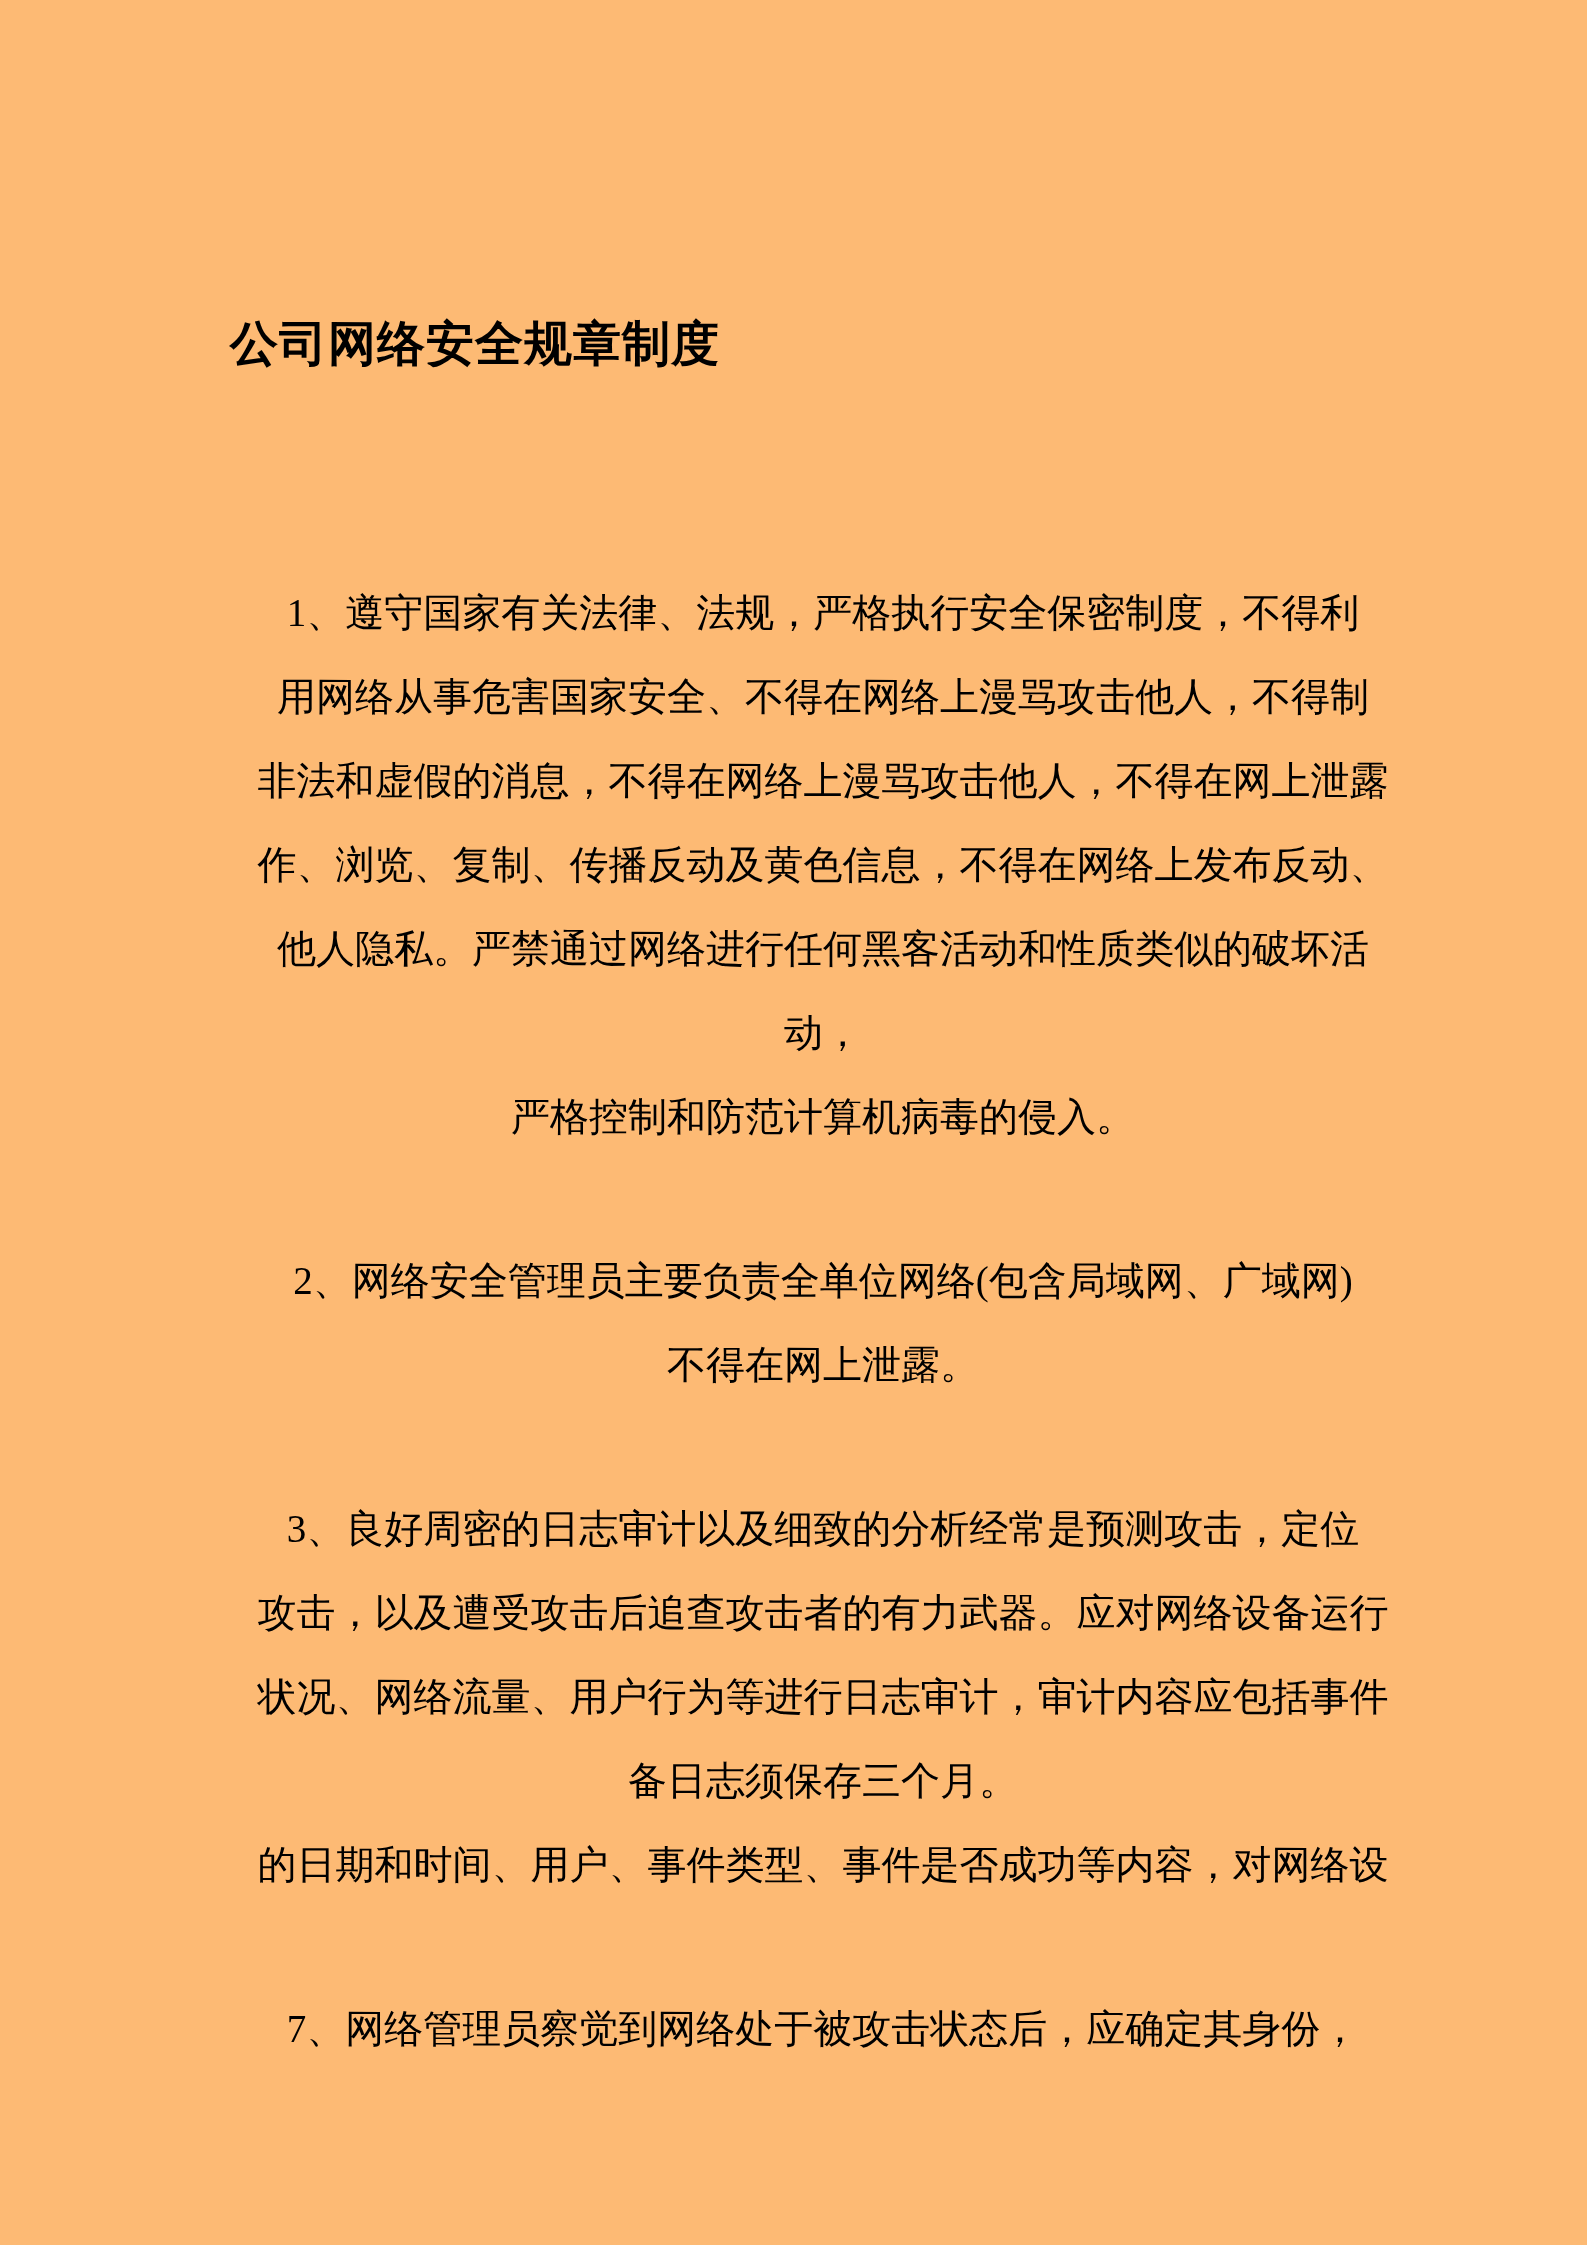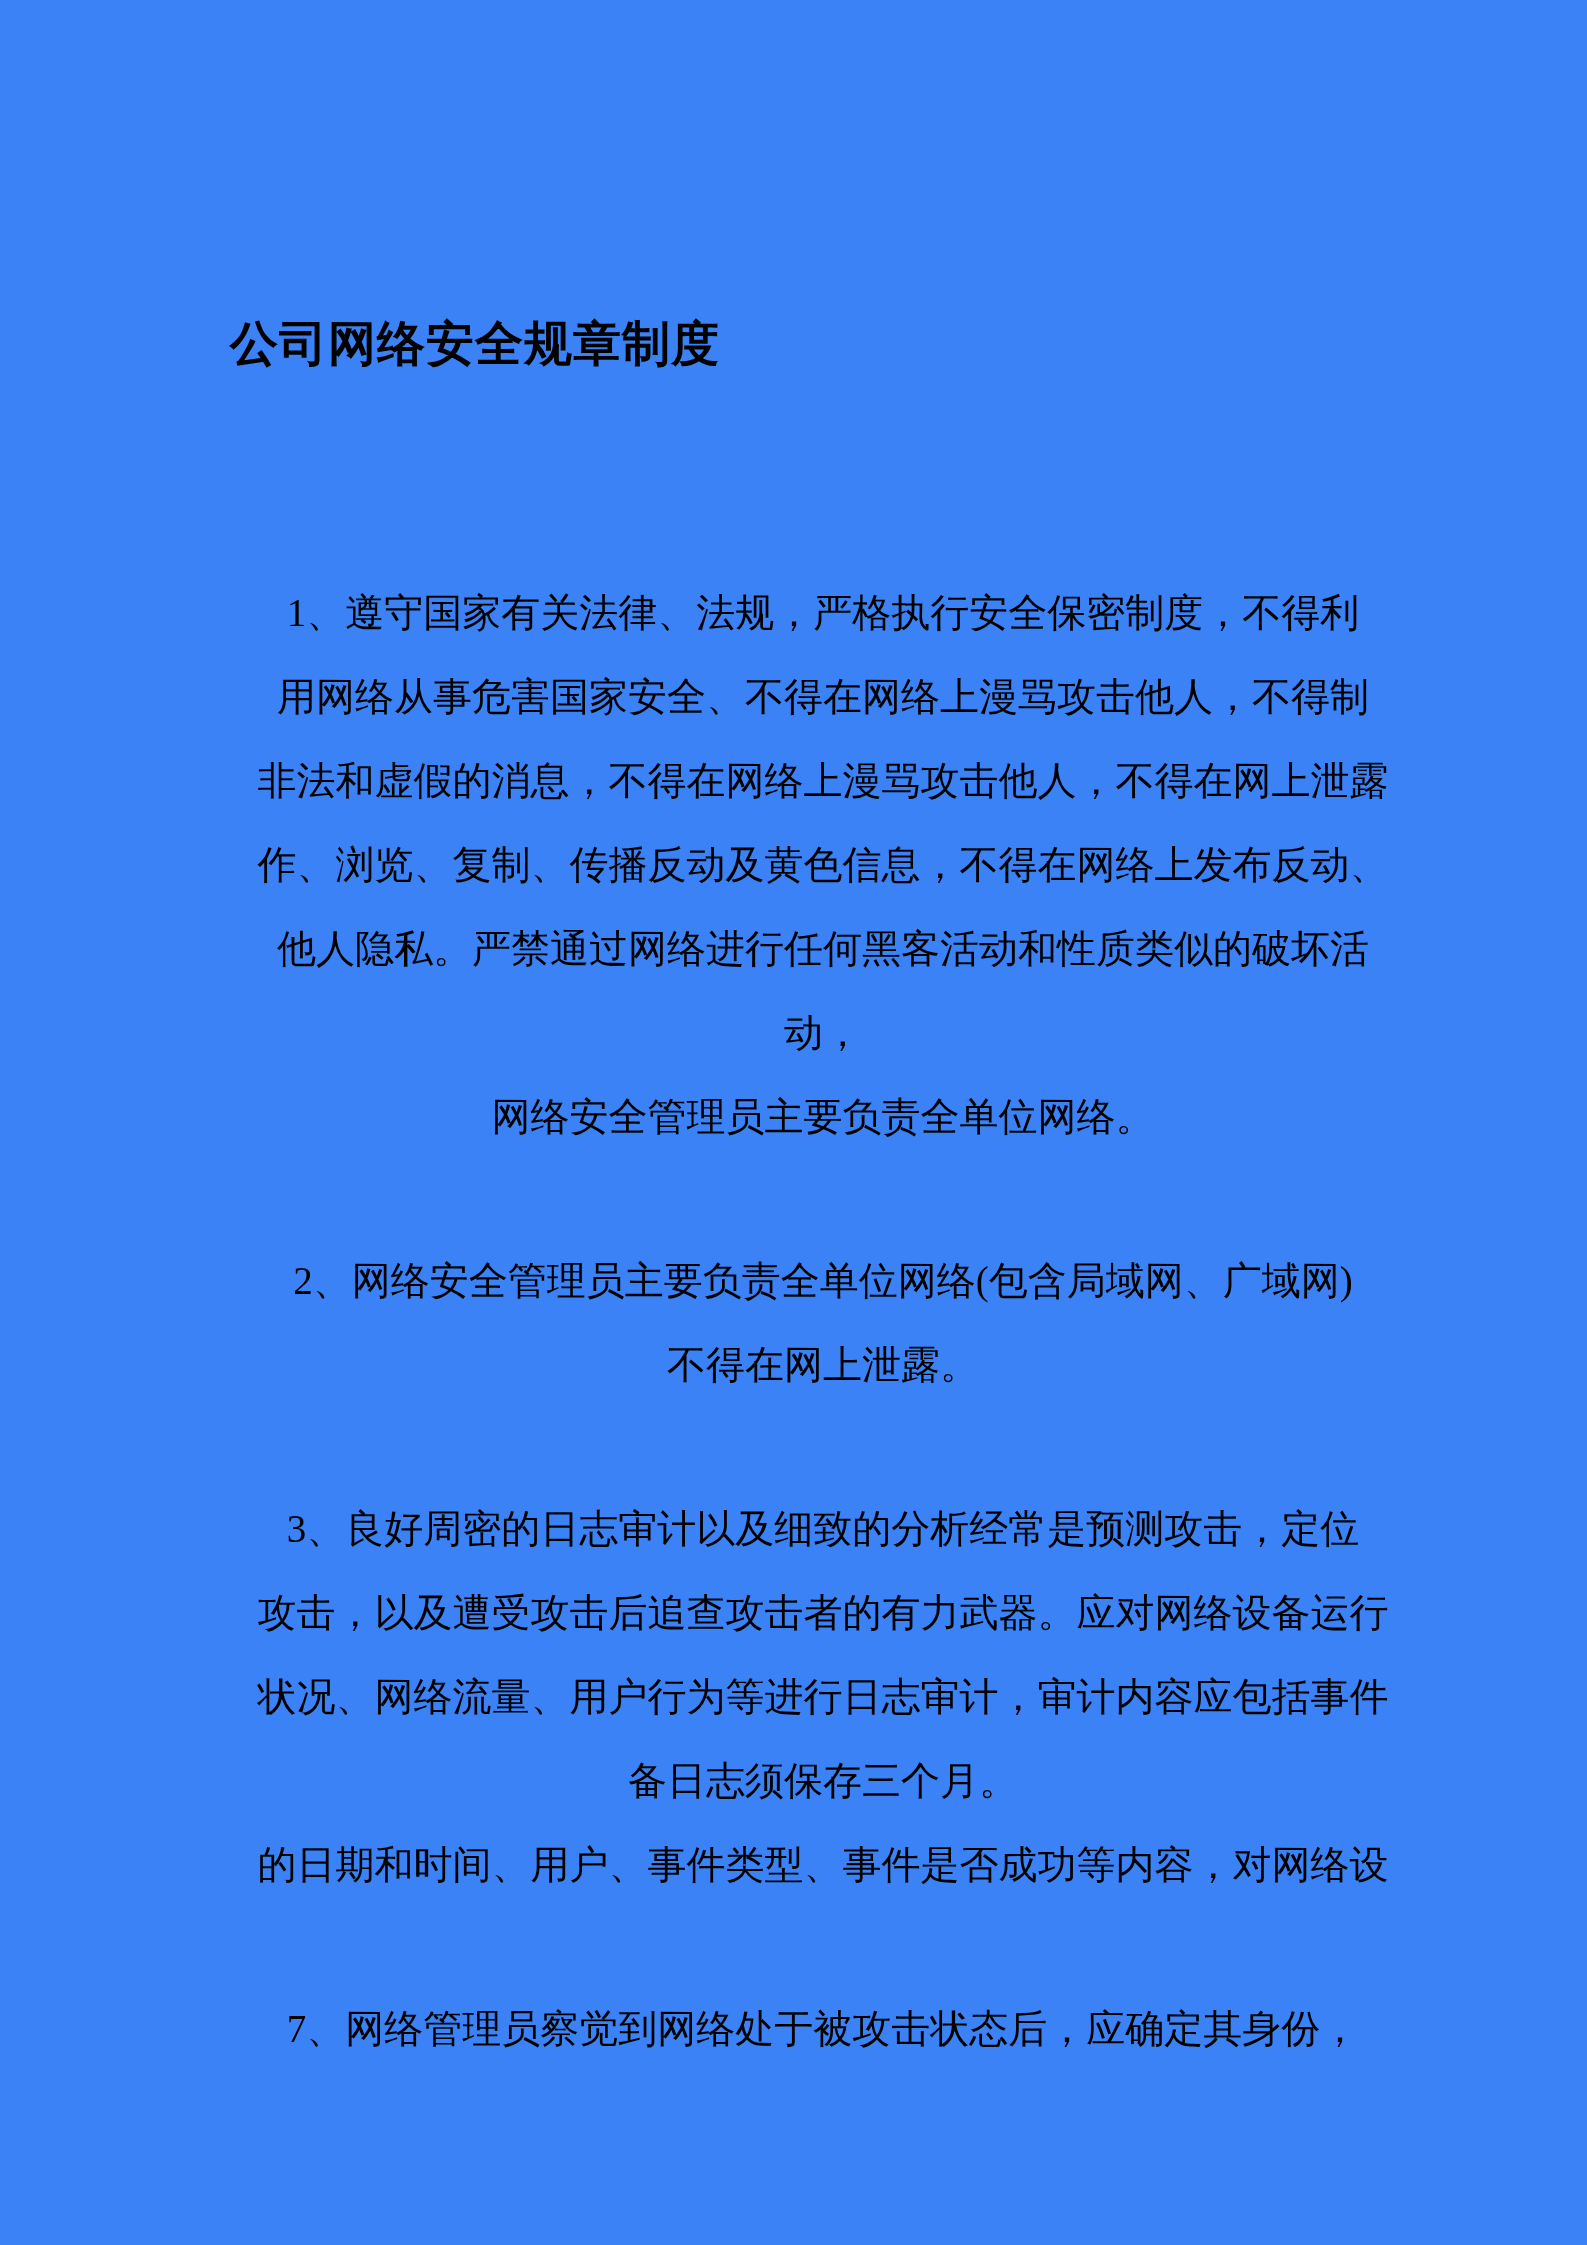--- a/index.html
+++ b/index.html
@@ -4,21 +4,21 @@
 <style>
   html, body {
     margin: 0;
     padding: 0;
     background: #ffffff;
   }
   .doc-page {
     position: relative;
     width: 1587px;
     height: 2245px;
-    background: #3b82f6;
+    background: #fdba74;
     color: #000000;
     font-family: "Liberation Serif", "DejaVu Serif", serif;
     overflow: hidden;
   }
   .doc-title {
     position: absolute;
     left: 230px;
     top: 281px;
     font-size: 48px;
     font-weight: 700;
@@ -52,21 +52,21 @@
 
   <div class="doc-body">
 
     <div class="para">
       <div class="line">1、遵守国家有关法律、法规，严格执行安全保密制度，不得利</div>
       <div class="line">用网络从事危害国家安全、不得在网络上漫骂攻击他人，不得制</div>
       <div class="line">非法和虚假的消息，不得在网络上漫骂攻击他人，不得在网上泄露</div>
       <div class="line">作、浏览、复制、传播反动及黄色信息，不得在网络上发布反动、</div>
       <div class="line">他人隐私。严禁通过网络进行任何黑客活动和性质类似的破坏活</div>
       <div class="line">动，</div>
-      <div class="line">网络安全管理员主要负责全单位网络。</div>
+      <div class="line">严格控制和防范计算机病毒的侵入。</div>
     </div>
 
     <div class="para">
       <div class="line">2、网络安全管理员主要负责全单位网络(包含局域网、广域网)</div>
       <div class="line">不得在网上泄露。</div>
     </div>
 
     <div class="para">
       <div class="line">3、良好周密的日志审计以及细致的分析经常是预测攻击，定位</div>
       <div class="line">攻击，以及遭受攻击后追查攻击者的有力武器。应对网络设备运行</div>

